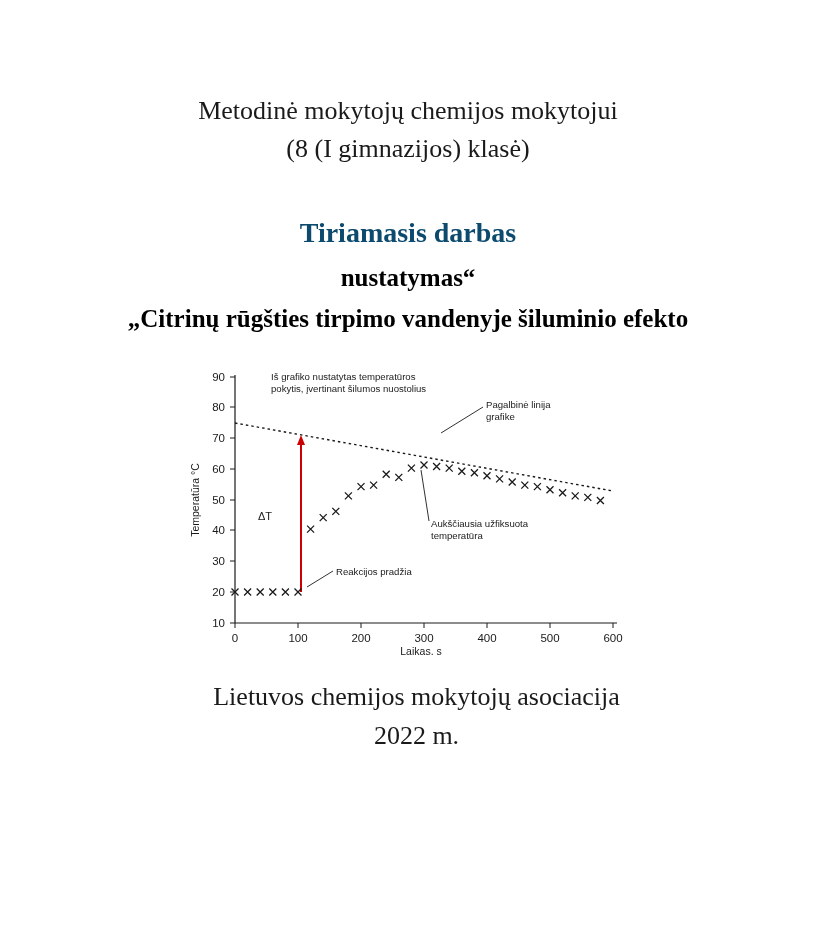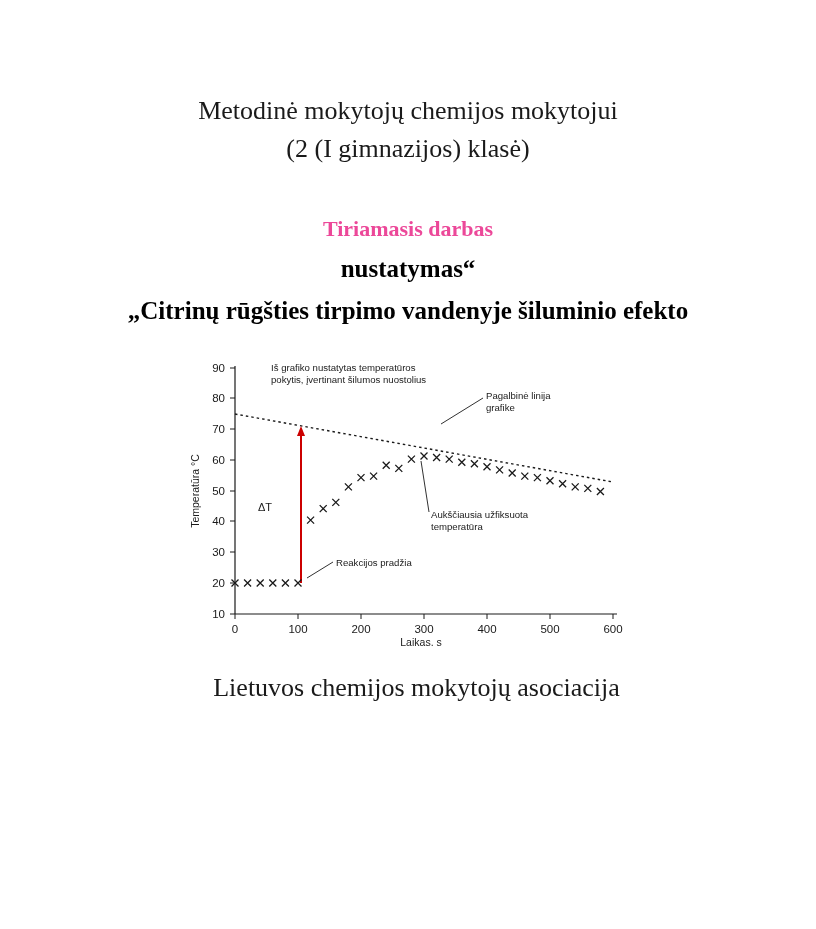--- a/index.html
+++ b/index.html
@@ -30,23 +30,23 @@
     line-height: 1.45;
     color: #1a1a1a;
   }
   .title-block {
     margin-top: 46px;
     text-align: center;
   }
   .title-main {
     font-family: "Liberation Serif", serif;
     font-weight: bold;
-    font-size: 22px;
+    font-size: 28px;
     line-height: 1.45;
-    color: #ec4899;
+    color: #0c4a6e;
   }
   .title-sub {
     font-family: "Liberation Serif", serif;
     font-weight: bold;
     font-size: 25px;
     line-height: 1.42;
     color: #000;
     margin-top: 6px;
     padding: 0 28px;
   }
@@ -80,21 +80,21 @@
   .annot { font-size: 9.6px; }
   .delta-label { font-size: 11px; }
 </style>
 </head>
 <body>
 
 <div class="page">
 
   <div class="header-block">
     <div class="header-line">Metodinė mokytojų chemijos mokytojui</div>
-    <div class="header-line">(2 (I gimnazijos) klasė)</div>
+    <div class="header-line">(8 (I gimnazijos) klasė)</div>
   </div>
 
   <div class="title-block">
     <div class="title-main">Tiriamasis darbas</div>
     <div class="title-sub">nustatymas“</div>
     <div class="title-sub">„Citrinų rūgšties tirpimo vandenyje šiluminio efekto</div>
   </div>
 
   <div class="figure-wrap">
     <div class="figure">
@@ -214,15 +214,16 @@
           <text class="annot" x="163" y="220">Reakcijos pradžia</text>
           <line x1="160" y1="216" x2="134" y2="232" stroke="#1a1a1a" stroke-width="0.9"></line>
         </g>
 
       </svg>
     </div>
   </div>
 
   <div class="footer-block">
     <div class="footer-line">Lietuvos chemijos mokytojų asociacija</div>
+    <div class="footer-line">2022 m.</div>
   </div>
 
 </div>
 
 </body></html>

